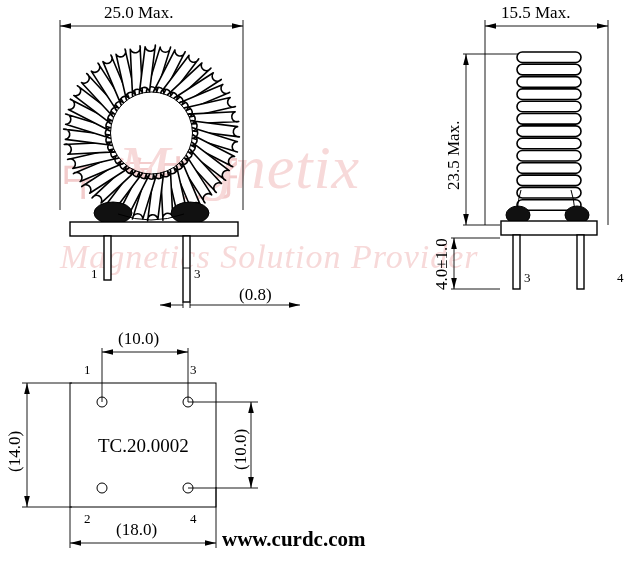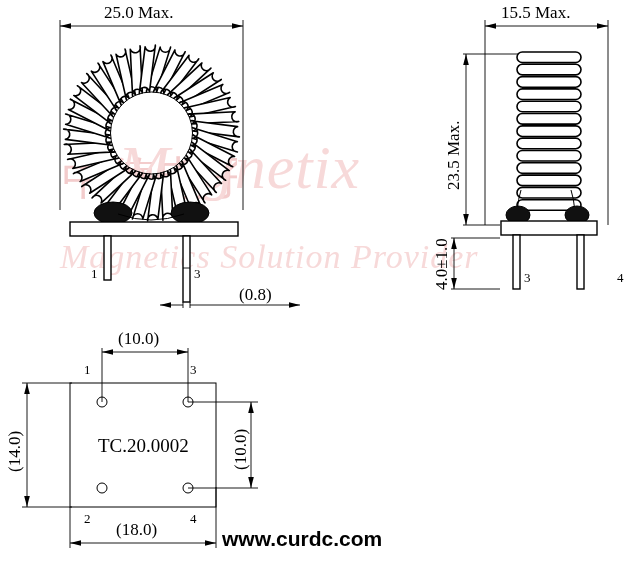--- a/index.html
+++ b/index.html
@@ -61,21 +61,21 @@
     font-size: 46px;
     line-height: 52px;
     white-space: nowrap;
     overflow: hidden;
     letter-spacing: 2px;
   }
   .url-text {
     position: absolute;
     left: 222px;
     top: 527px;
-    font-family: Liberation Sans, sans-serif;
+    font-family: Liberation Serif, serif;
     font-size: 21px;
     font-weight: bold;
     color: #000000;
     letter-spacing: 0px;
     white-space: nowrap;
   }
   text {
     font-family: "Liberation Serif", serif;
     fill: #000000;
   }

